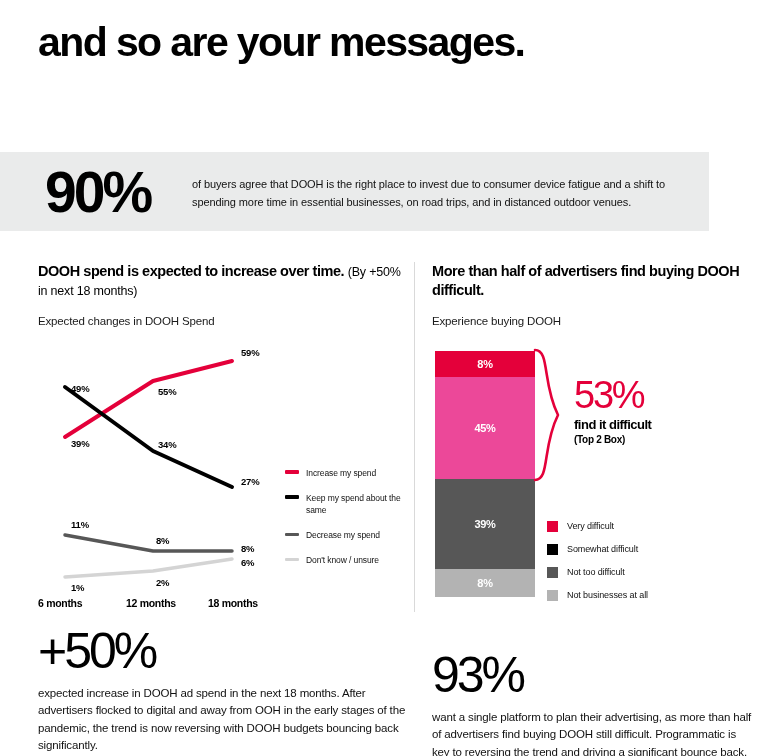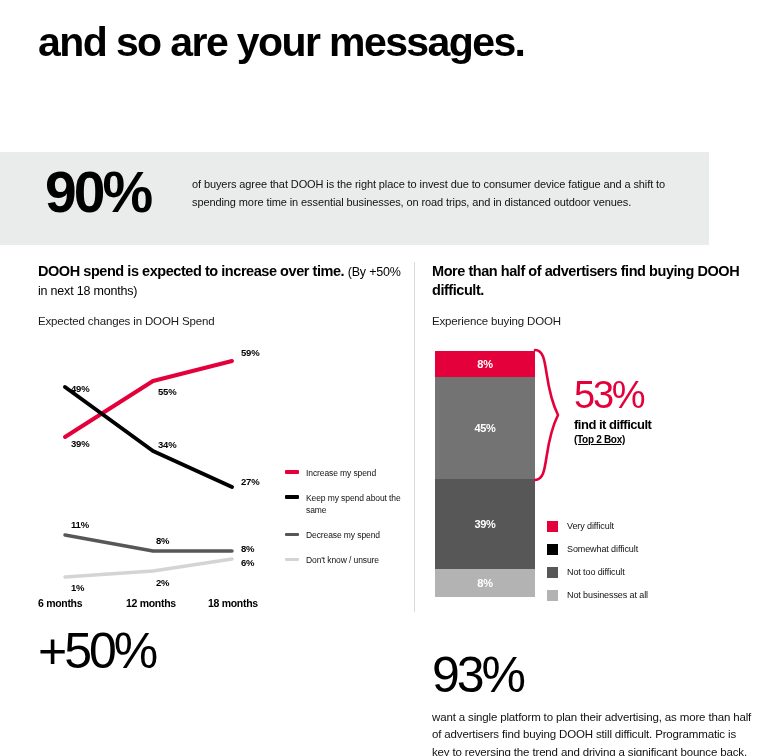--- a/index.html
+++ b/index.html
@@ -21,21 +21,21 @@
     font-weight:bold;
     line-height:1.18;
     letter-spacing:-1.6px;
     color:#000;
   }
   .headline .l2 { display:block; }
 
   
   .stat-panel {
     position:absolute;
-    left:0; top:152px; width:709px; height:93px;
+    left:0; top:152px; width:709px; height:79px;
     background:#eaebeb;
   }
   .stat-panel .big {
     position:absolute;
     left:45px; top:12px;
     font-size:57px;
     font-weight:bold;
     letter-spacing:-3px;
     line-height:1;
     color:#000;
@@ -165,21 +165,20 @@
     font-weight:bold;
     letter-spacing:-0.5px;
     color:#000;
   }
   .callout .l2 {
     margin-top:2px;
     font-size:10px;
     font-weight:bold;
     letter-spacing:-0.3px;
     color:#000;
-    text-decoration:underline;
   }
 
   .bar-legend {
     position:absolute;
     left:115px; top:182px;
   }
   .bl-row { display:flex; align-items:center; margin-bottom:12px; }
   .bl-sw {
     width:11px; height:11px;
     margin-right:9px;
@@ -287,21 +286,21 @@
 
 <div class="col col-right">
   <div class="sec-title">More than half of advertisers find buying DOOH difficult.</div>
   <div class="sec-sub">Experience buying DOOH</div>
 
   <div class="bar-wrap">
     <div class="bar">
       <div class="seg" style="height:26px; background:#e4003a;">
         <span>8%</span>
       </div>
-      <div class="seg" style="height:102px; background:#737373;">
+      <div class="seg" style="height:102px; background:#ec4899;">
         <span>45%</span>
       </div>
       <div class="seg" style="height:90px; background:#575757;">
         <span>39%</span>
       </div>
       <div class="seg" style="height:28px; background:#b3b3b3;">
         <span>8%</span>
       </div>
     </div>
 
@@ -331,18 +330,19 @@
       <div class="bl-row">
         <span class="bl-sw" style="background:#b3b3b3;"></span>
         <span class="bl-txt">Not businesses at all</span>
       </div>
     </div>
   </div>
 </div>
 
 <div class="bot bot-left">
   <div class="num">+50%</div>
+  <div class="copy">expected increase in DOOH ad spend in the next 18 months. After advertisers flocked to digital and away from OOH in the early stages of the pandemic, the trend is now reversing with DOOH budgets bouncing back significantly.</div>
 </div>
 
 <div class="bot bot-right">
   <div class="num">93%</div>
   <div class="copy">want a single platform to plan their advertising, as more than half of advertisers find buying DOOH still difficult. Programmatic is key to reversing the trend and driving a significant bounce back.</div>
 </div>
 
 </body></html>

